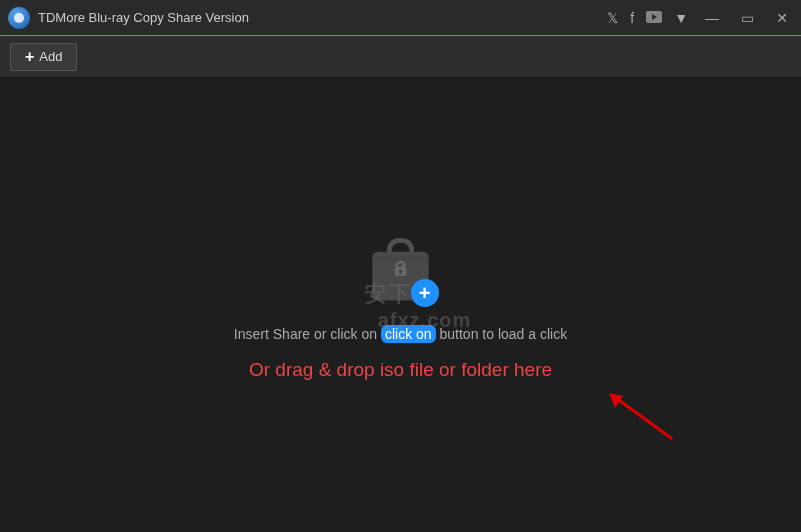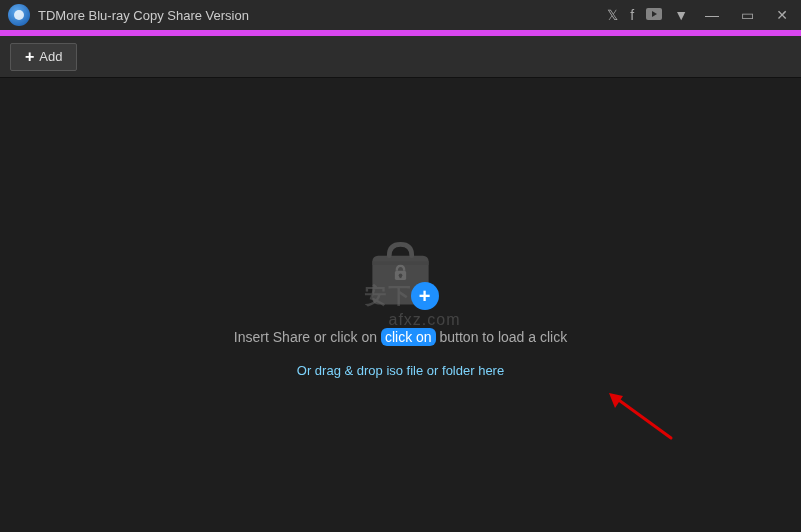--- a/index.html
+++ b/index.html
@@ -14,21 +14,21 @@
 
     
     .title-bar {
       width: 100%;
       height: 36px;
       background: #2a2a2a;
       display: flex;
       align-items: center;
       justify-content: space-between;
       padding: 0 8px;
-      border-bottom: 6px solid #d946ef;
+      border-bottom: 1px solid #d946ef;
     }
     .title-bar-left {
       display: flex;
       align-items: center;
       gap: 8px;
     }
     .app-icon {
       width: 22px;
       height: 22px;
       border-radius: 50%;
@@ -158,42 +158,42 @@
       align-items: center;
       pointer-events: none;
     }
     .watermark-text-1 {
       font-size: 22px;
       color: rgba(180,180,180,0.25);
       font-weight: bold;
       letter-spacing: 2px;
     }
     .watermark-text-2 {
-      font-size: 16px;
+      font-size: 20px;
       color: rgba(180,180,180,0.25);
-      font-weight: normal;
+      font-weight: bold;
       letter-spacing: 1px;
       margin-left: 48px;
     }
 
     .instruction-text {
       color: #aaaaaa;
       font-size: 14px;
       text-align: center;
       line-height: 1.6;
     }
     .instruction-text .highlight {
       background: #1e90ff;
       color: #fff;
       padding: 1px 4px;
       border-radius: 6px;
     }
     .drag-text {
-      color: #7dd3fc;
-      font-size: 13px;
+      color: #ef4444;
+      font-size: 19px;
       text-align: center;
     }
 
     
     .arrow-container {
       position: absolute;
       bottom: 80px;
       right: 120px;
       pointer-events: none;
     }

